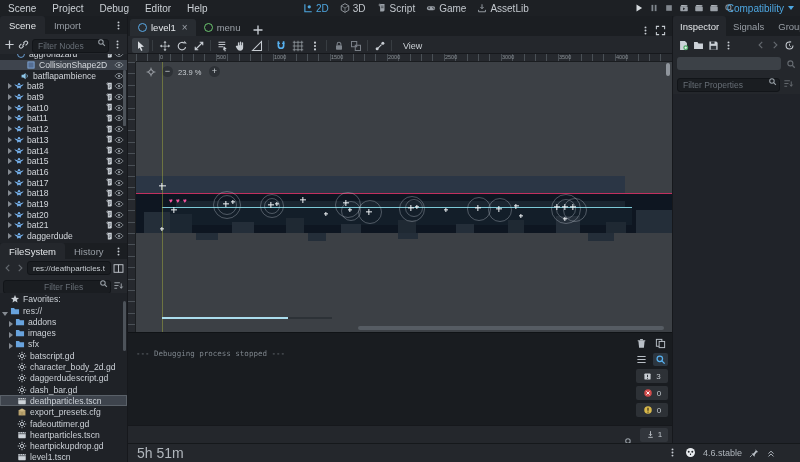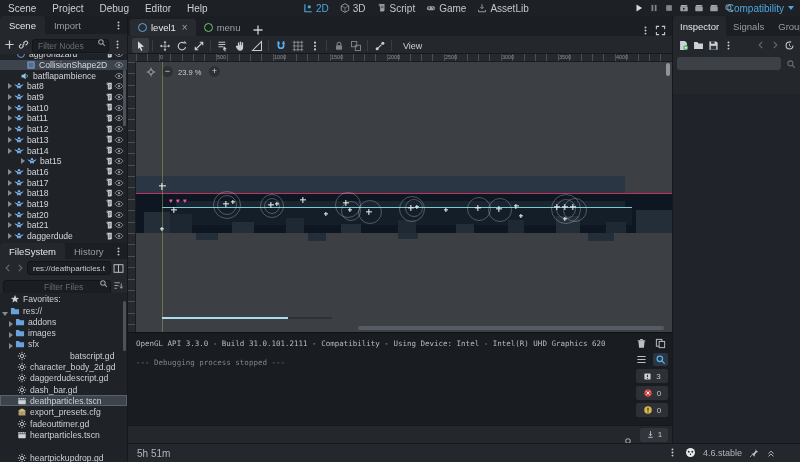--- a/index.html
+++ b/index.html
@@ -91,21 +91,21 @@
   #msg-filter-wrap{flex:1;position:relative;}
   #msg-filter{width:100%;}
   .in-ic{position:absolute;right:3px;top:2.5px;}
   #scrollbtn{width:28px;height:14px;background:#32363c;border-radius:2px;display:flex;align-items:center;justify-content:center;gap:3px;font-size:8px;color:#c3c9cf;}
   
   #bottom-bar{left:128px;top:443px;width:672px;height:19px;background:#24272c;border-top:1px solid #15181b;box-sizing:border-box;display:flex;align-items:center;padding-left:5px;gap:2px;}
   .btab{font-size:9px;color:#b0b6bc;padding:2px 7px;border-radius:3px;display:flex;align-items:center;gap:4px;}
   .btab.active{background:#3a3f45;color:#e4e7ea;}
   .btab.alert{color:#dd8077;}
   .reddot{width:5px;height:5px;border-radius:50%;background:#cf4b4b;}
-  #session-time{font-size:10px;color:#b0b6bc;margin-left:4px;}
+  #session-time{font-size:14px;color:#b0b6bc;margin-left:4px;}
   #bb-right{position:absolute;right:24px;top:443px;height:19px;display:flex;align-items:center;gap:7px;}
   #version-label{font-size:9px;color:#b0b6bc;}
   
   #dock-right{left:672px;top:16px;width:128px;height:427px;background:#24272c;border-left:1px solid #16181c;box-sizing:border-box;display:flex;flex-direction:column;}
   #insp-tabs{height:20px;}
   #insp-tabs .tab{padding:3px 7px;}
   #insp-toolbar{height:18px;gap:4px;padding:0 5px;}
   #insp-body{flex:1;position:relative;background:#24272c;}
   #namebox{position:absolute;left:4px;top:3px;width:104px;height:13px;background:#3c4147;border-radius:3px;}
   #insp-filter-row{position:absolute;left:4px;top:20px;width:120px;display:flex;gap:3px;align-items:center;}
@@ -483,21 +483,21 @@
               <path d="M6.5 5h4M6.5 7.5h4M6.5 10h2.5" stroke="#3a3f45" stroke-width="1"></path>
             </svg>
           </span>
           <span class="ic" style="width:10px;height:10px">
             <svg viewBox="0 0 16 16">
               <path d="M1.5 8s2.5-4 6.5-4 6.5 4 6.5 4-2.5 4-6.5 4S1.5 8 1.5 8z" fill="none" stroke="#9aa1a8" stroke-width="1.3"></path>
               <circle cx="8" cy="8" r="1.8" fill="#9aa1a8"></circle>
             </svg>
           </span>
         </div>
-        <div class="trow" style=" margin-left: 21px;">
+        <div class="trow" style="padding-left: 8px;">
           <span class="car-r" style="margin-right:2px"></span>
           <span class="ic" style="width:10px;height:10px">
             <svg viewBox="0 0 16 16">
               <path d="M.8 4.5C2.8 6.6 4.4 6.8 5.3 6l.9 1.8h3.6L10.7 6c.9.8 2.5.6 4.5-1.5-.7 2.8-2.3 4.1-3.8 4.3l-.9 3.7-2.5-1.7-2.5 1.7-.9-3.7C3.1 8.6 1.5 7.3.8 4.5z" fill="#74aee8"></path>
               <circle cx="8" cy="5.2" r="1.9" fill="#74aee8"></circle>
             </svg>
           </span>
           <span class="tlabel">bat15</span>
           <span class="tsp"></span>
           <span class="ic" style="width:9px;height:9px">
@@ -770,21 +770,21 @@
         </div>
         <div class="frow" style="padding-left: 9px;">
           <span class="car-r" style="margin-right:2px"></span>
           <span class="ic" style="width:10px;height:10px">
             <svg viewBox="0 0 16 16">
               <path d="M1.5 3h5l1.5 2h6.5v8h-13z" fill="#68a3dd"></path>
             </svg>
           </span>
           <span class="tlabel">sfx</span>
         </div>
-        <div class="frow" style="padding-left: 17px; gap: 40px;">
+        <div class="frow" style="padding-left: 17px;">
           <span class="ic" style="width:10px;height:10px">
             <svg viewBox="0 0 16 16">
               <circle cx="8" cy="8" r="2.6" fill="none" stroke="#b9bfc6" stroke-width="1.6"></circle>
               <path d="M8 1.2v2.6M8 12.2v2.6M1.2 8h2.6M12.2 8h2.6M3.2 3.2l1.8 1.8M11 11l1.8 1.8M12.8 3.2 11 5M5 11l-1.8 1.8" stroke="#b9bfc6" stroke-width="1.5"></path>
             </svg>
           </span>
           <span class="tlabel">batscript.gd</span>
         </div>
         <div class="frow" style="padding-left: 17px;">
           <span class="ic" style="width:10px;height:10px">
@@ -845,21 +845,21 @@
         <div class="frow" style="padding-left: 17px;">
           <span class="ic" style="width:10px;height:10px">
             <svg viewBox="0 0 16 16">
               <rect x="2" y="3" width="12" height="10" rx="1" fill="#ccd2d8"></rect>
               <path d="M2 6h12" stroke="#32373d" stroke-width="1"></path>
               <path d="m4.5 3 1.8 3M8 3l1.8 3M11.5 3l1.6 2.8" stroke="#32373d" stroke-width="1"></path>
             </svg>
           </span>
           <span class="tlabel">heartparticles.tscn</span>
         </div>
-        <div class="frow" style="padding-left: 17px; margin-top: 12px;">
+        <div class="frow" style="padding-left: 17px;">
           <span class="ic" style="width:10px;height:10px">
             <svg viewBox="0 0 16 16">
               <circle cx="8" cy="8" r="2.6" fill="none" stroke="#b9bfc6" stroke-width="1.6"></circle>
               <path d="M8 1.2v2.6M8 12.2v2.6M1.2 8h2.6M12.2 8h2.6M3.2 3.2l1.8 1.8M11 11l1.8 1.8M12.8 3.2 11 5M5 11l-1.8 1.8" stroke="#b9bfc6" stroke-width="1.5"></path>
             </svg>
           </span>
           <span class="tlabel">heartpickupdrop.gd</span>
         </div>
         <div class="frow" style="padding-left: 17px;">
           <span class="ic" style="width:10px;height:10px">
@@ -1113,21 +1113,21 @@
           <div class="vcross" style="left: 427px; top: 155px; width: 4px; height: 4px;"></div>
           <div class="vcross" style="left: 24px; top: 165px; width: 4px; height: 4px;"></div>
           <div class="vheart" style="left: 33px; top: 136px;">♥</div>
           <div class="vheart" style="left: 40px; top: 136px;">♥</div>
           <div class="vheart" style="left: 47px; top: 136px;">♥</div>
           <div id="vscroll"></div>
           <div id="hscroll"></div>
         </div>
     </div>
     <div id="output">
-      <div id="log"><div>OpenGL API 3.3.0 - Build 31.0.101.2111 - Compatibility - Using Device: Intel - Intel(R) UHD Graphics 620</div><div> </div><div class="logdim">--- Debugging process stopped ---</div></div>
+      <div id="log"><div> </div><div class="logdim">--- Debugging process stopped ---</div></div>
       <div id="oside">
         <div class="obtnrow">
           <span class="obtn">
               <span class="ic" style="width:11px;height:11px">
                 <svg viewBox="0 0 16 16">
                   <path d="M3.5 4.5h9l-1 9.5h-7z" fill="#b9bfc6"></path>
                   <rect x="6" y="1.5" width="4" height="2" fill="#b9bfc6"></rect>
                   <path d="M2.5 4h11" stroke="#b9bfc6" stroke-width="1.4"></path>
                 </svg>
               </span>
@@ -1296,17 +1296,34 @@
         </span>
     </div>
     <div id="insp-body">
       <div id="namebox"></div>
       <span class="ic dim" style="position:absolute;left:113px;top:5px;width:10px;height:10px">
           <svg viewBox="0 0 16 16">
             <circle cx="7" cy="7" r="4" fill="none" stroke="#9aa1a8" stroke-width="1.8"></circle>
             <path d="m10 10 4 4" stroke="#9aa1a8" stroke-width="2"></path>
           </svg>
         </span>
+      <div id="insp-filter-row">
+        <span id="insp-filter-wrap" style="position:relative">
+          <input id="insp-filter" class="input" placeholder="Filter Properties" style="">
+          <span class="in-ic ic" style="width:9px;height:9px">
+              <svg viewBox="0 0 16 16">
+                <circle cx="7" cy="7" r="4" fill="none" stroke="#9aa1a8" stroke-width="1.8"></circle>
+                <path d="m10 10 4 4" stroke="#9aa1a8" stroke-width="2"></path>
+              </svg>
+            </span>
+        </span>
+        <span class="ic dim" style="width:11px;height:11px">
+            <svg viewBox="0 0 16 16">
+              <path d="M2 4h8M2 8h6M2 12h4" stroke="#9aa0a7" stroke-width="1.4"></path>
+              <path d="M12 5v7M12 12l-2-2.5M12 12l2-2.5" stroke="#9aa0a7" stroke-width="1.4" fill="none"></path>
+            </svg>
+          </span>
+      </div>
       <div id="insp-rest"></div>
     </div>
   </div>
 
 </div>
 
 </body></html>

